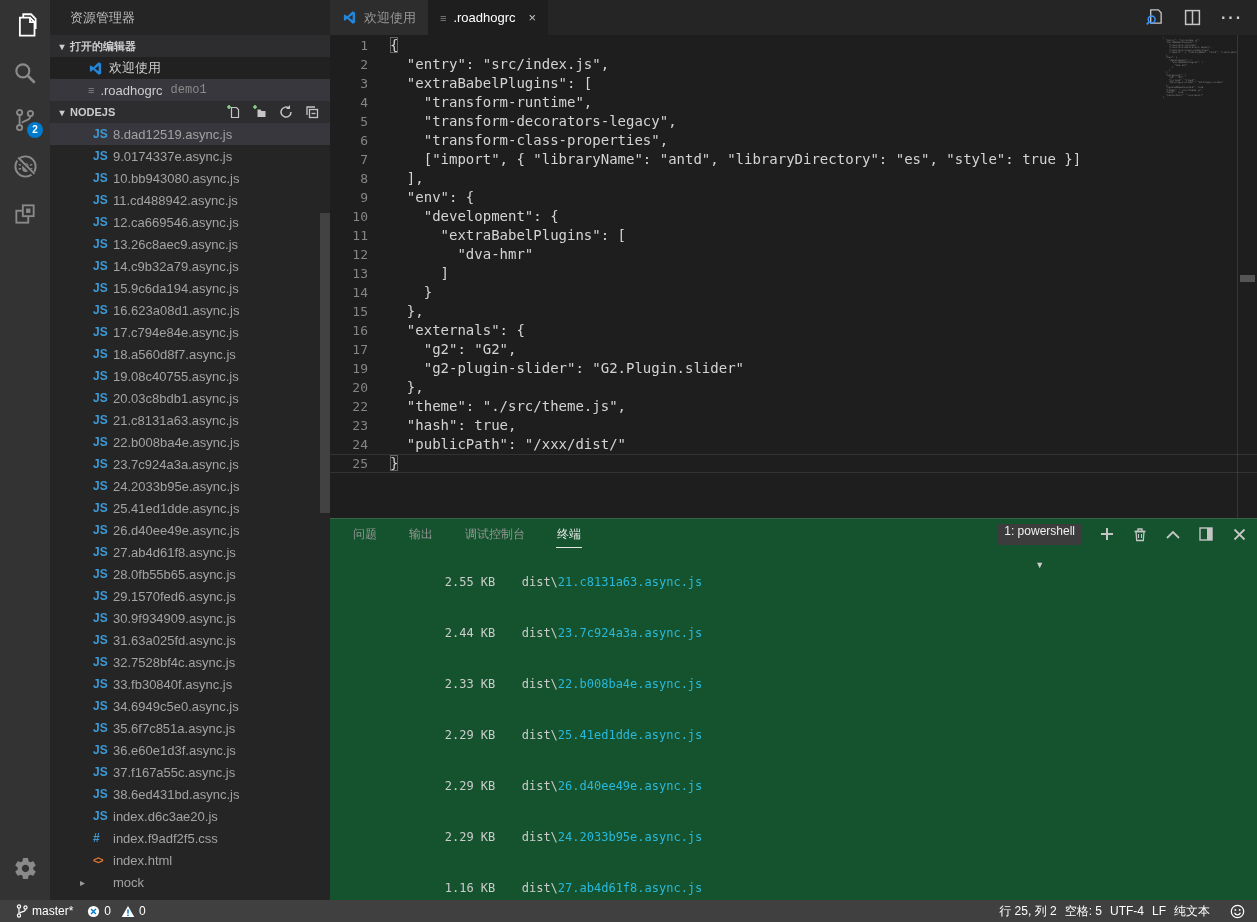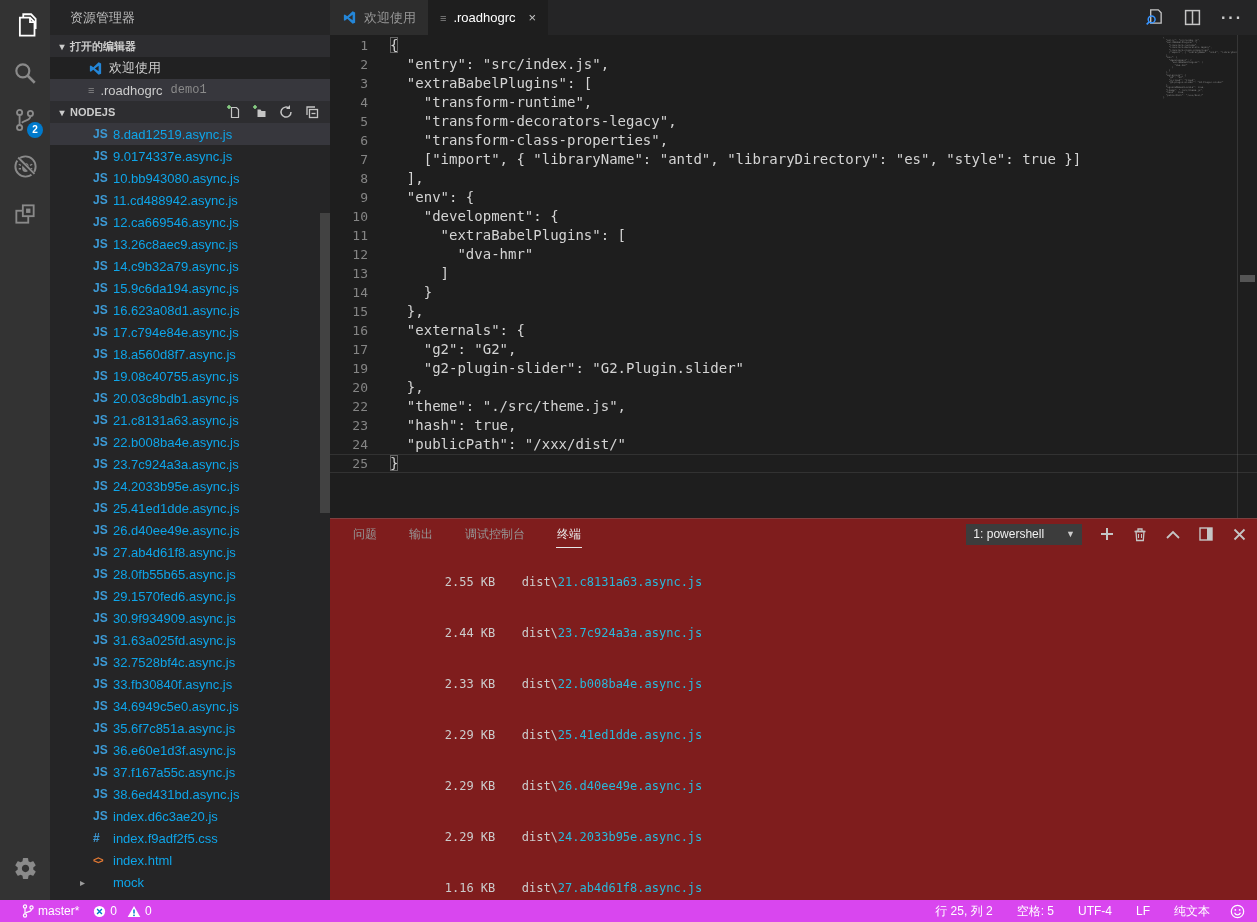--- a/index.html
+++ b/index.html
@@ -29,21 +29,21 @@
   .oe-selected{background:#37373d;}
   .oe-detail{margin-left:8px;font-size:12px;color:#8a8a8a;font-family:Liberation Mono, monospace;}
   .filetree{position:relative;}
   .frow{height:22px;display:flex;align-items:center;padding-left:30px;white-space:nowrap;}
   .frow.selected{background:#37373d;}
   .tw{width:13px;color:#9d9d9d;font-size:10px;flex-shrink:0;}
   .fi{width:20px;flex-shrink:0;font-weight:bold;}
   .type-js .fi{color:#3c99d4;font-size:12px;}
   .type-css .fi{color:#3c99d4;font-size:12px;}
   .type-html .fi{color:#e37933;font-size:10px;letter-spacing:-1px;}
-  .fl{color:#0ea5e9;}
+  .fl{color:#a3a3a3;}
   .sb-scrollbar{position:absolute;right:0;top:213px;width:10px;height:300px;background:rgba(121,121,121,0.35);}
 
   
   .tabbar{position:absolute;left:330px;top:0;width:927px;height:35px;background:#252526;display:flex;align-items:stretch;}
   .tab{display:flex;align-items:center;padding:0 12px;font-size:13px;gap:7px;}
   .tab.inactive{background:#2d2d2d;color:#969696;}
   .tab.active{background:#1e1e1e;color:#ffffff;}
   .tab-close{color:#c5c5c5;font-size:13px;margin-left:6px;cursor:pointer;}
   .file-ico{color:#8a8a8a;font-size:11px;line-height:8px;letter-spacing:0;}
   .ed-actions{margin-left:auto;display:flex;align-items:center;gap:20px;padding-right:14px;}
@@ -58,39 +58,39 @@
   .cl .ln{width:38px;text-align:right;color:#858585;flex-shrink:0;font-size:13px;}
   .cl .ct{padding-left:22px;white-space:pre;color:#d4d4d4;}
   .cl.current{box-shadow:inset 0 1px 0 #323232, inset 0 -1px 0 #323232;}
   .bm{outline:1px solid #646464;outline-offset:-1px;}
   .minimap{position:absolute;top:2px;right:20px;width:74px;height:70px;overflow:hidden;white-space:pre;
            font-family:"DejaVu Sans Mono",monospace;font-size:2.4px;line-height:2.5px;color:rgba(215,215,215,0.55);}
   .escroll{position:absolute;top:0;right:0;width:19px;height:483px;border-left:1px solid rgba(128,128,128,0.25);}
   .emark{position:absolute;top:240px;left:2px;width:15px;height:7px;background:rgba(190,190,190,0.35);}
 
   
-  .panel{position:absolute;left:330px;top:518px;width:927px;height:382px;background:#7f1d1d;
+  .panel{position:absolute;left:330px;top:518px;width:927px;height:382px;background:#14532d;
          border-top:1px solid rgba(128,128,128,0.35);box-sizing:border-box;}
   .panel-header{height:30px;display:flex;align-items:center;padding:0 10px 0 22px;}
   .ptab{font-size:12px;color:#969696;margin-right:30px;padding:5px 1px 4px;cursor:pointer;}
   .ptab.active{color:#e7e7e7;border-bottom:1px solid #e7e7e7;}
   .pright{margin-left:auto;display:flex;align-items:center;gap:17px;}
   .pselect{background:#3c3c3c;color:#f0f0f0;font-size:12px;height:21px;display:flex;align-items:center;
-           padding:0 7px;gap:22px;cursor:pointer;}
+           padding:0 7px;gap:22px;cursor:pointer;flex-direction:column;}
   .pselect .caret{font-size:9px;color:#cccccc;}
   .picon{width:16px;height:16px;cursor:pointer;display:flex;align-items:center;justify-content:center;color:#c5c5c5;}
   .terminal{padding:8px 0 0 14px;font-family:"DejaVu Sans Mono",monospace;font-size:12px;line-height:17px;color:#cccccc;}
   .trow{white-space:pre;}
   .t-size{display:inline-block;width:91px;padding-left:14px;box-sizing:border-box;}
   .t-dir{color:#cccccc;}
   .t-file{color:#29b8db;}
 
   
-  .statusbar{position:absolute;left:0;top:900px;width:1257px;height:22px;background:#d946ef;color:#ffffff;
-             font-size:12px;display:flex;align-items:center;padding:0 12px 0 22px;box-sizing:border-box;}
+  .statusbar{position:absolute;left:0;top:900px;width:1257px;height:22px;background:#404040;color:#ffffff;
+             font-size:12px;display:flex;align-items:center;padding:0 12px 0 16px;box-sizing:border-box;}
   .st-item{display:flex;align-items:center;gap:4px;margin-right:14px;cursor:pointer;}
   .st-right{margin-left:auto;display:flex;align-items:center;gap:20px;}
   .st-right .st-item{margin-right:0;}
 </style>
 </head>
 <body>
 
 <div class="root">
 
   <div class="activitybar">
@@ -612,21 +612,21 @@
         </svg>
       <span>0</span>
       <svg width="14" height="13" viewBox="0 0 14 13" style="margin-left:6px;">
           <path d="M7 1 13.3 12H.7z" fill="#ffffff"></path>
           <path d="M7 4.6v3.8" stroke="#007acc" stroke-width="1.5"></path>
           <circle cx="7" cy="10.3" r=".9" fill="#007acc"></circle>
         </svg>
       <span>0</span>
     </span>
     <span class="st-right">
-      <span id="st-right-items" style="display:flex;gap:24px;">
+      <span id="st-right-items" style="display:flex;gap:8px;">
 
       <span class="st-item">行 25, 列 2</span>
           <span class="st-item">空格: 5</span>
           <span class="st-item">UTF-4</span>
           <span class="st-item">LF</span>
           <span class="st-item">纯文本</span>
         </span>
       <span class="st-item">
         <svg width="15" height="15" viewBox="0 0 16 16">
             <circle cx="8" cy="8" r="6.6" fill="none" stroke="#fff" stroke-width="1.3"></circle>

